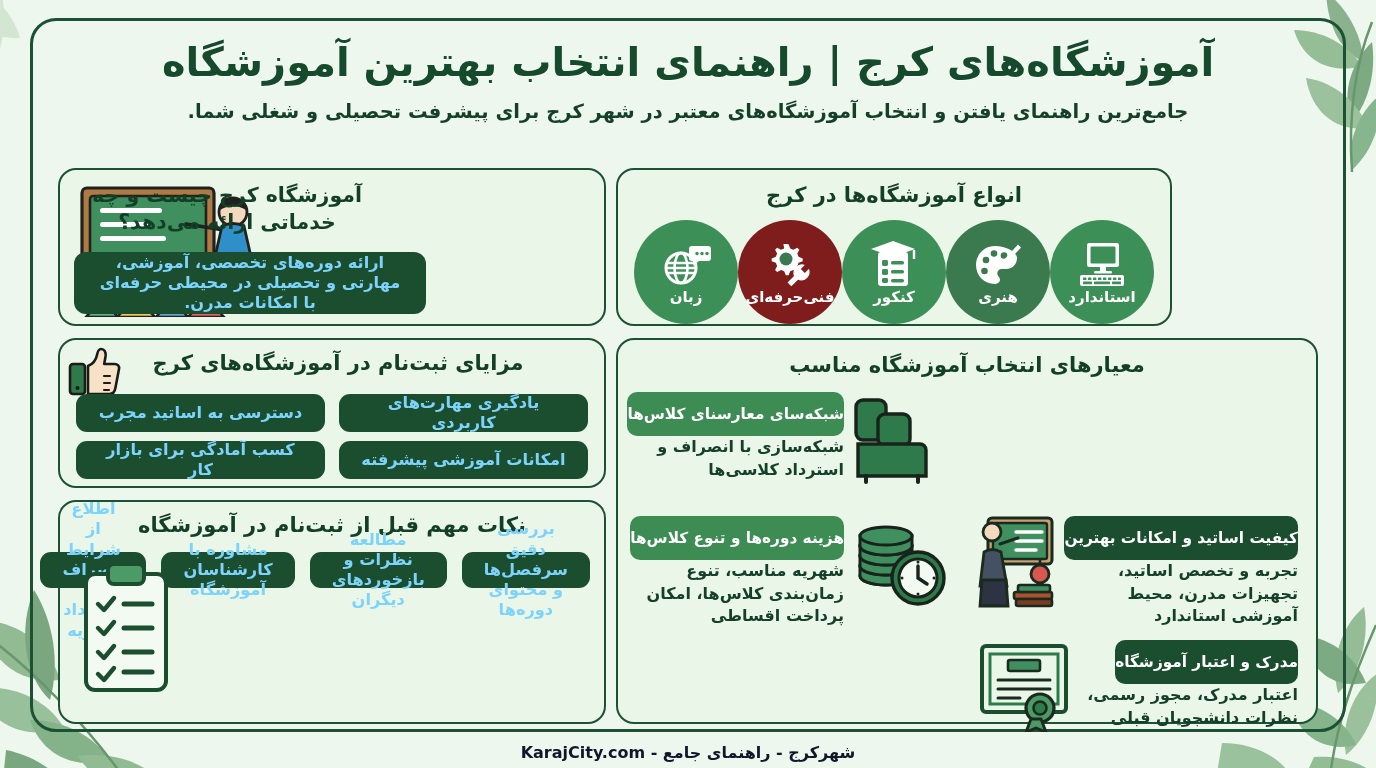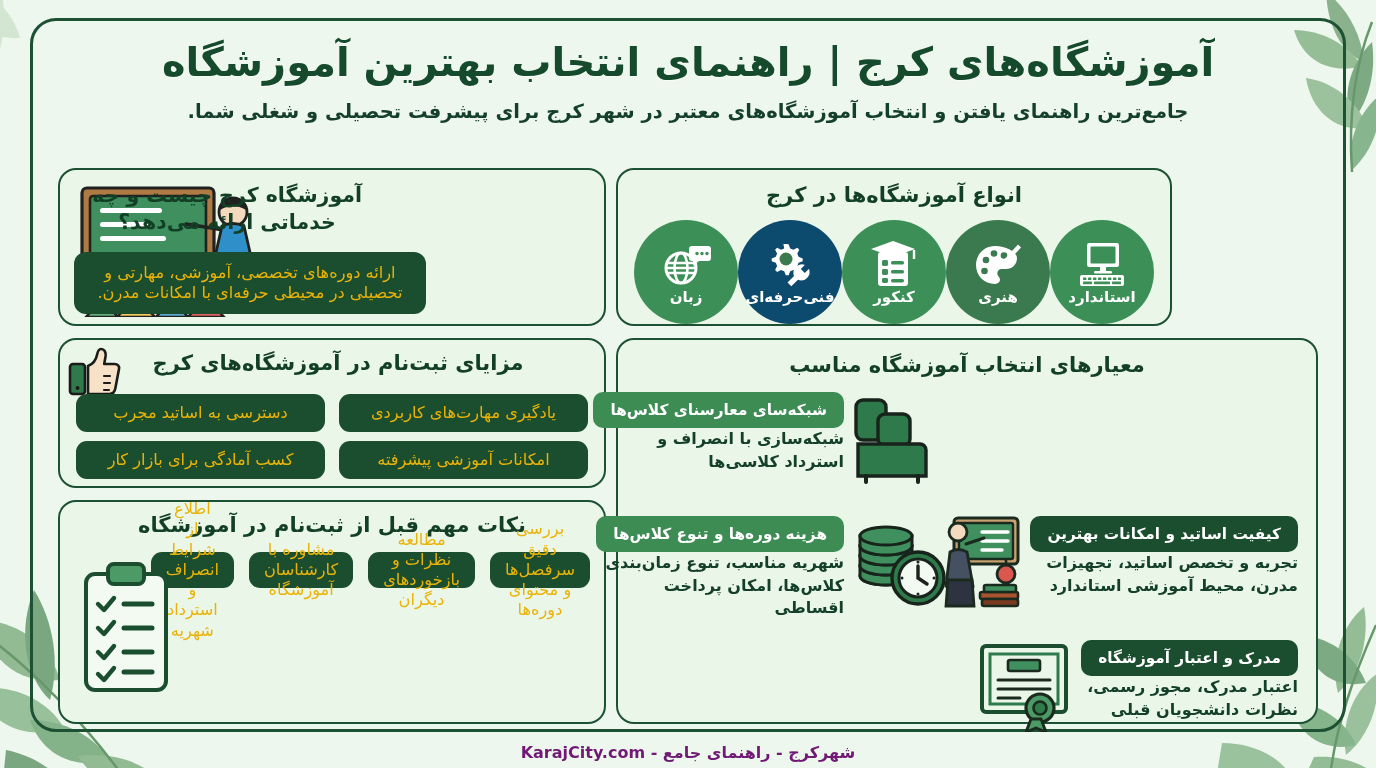--- a/index.html
+++ b/index.html
@@ -64,27 +64,27 @@
   
   #panel-what      { left: 58px;  top: 168px; width: 548px; height: 158px; }
   #panel-types     { left: 616px; top: 168px; width: 556px; height: 158px; }
   #panel-benefits  { left: 58px;  top: 338px; width: 548px; height: 150px; }
   #panel-criteria  { left: 616px; top: 338px; width: 702px; height: 386px; }
   #panel-tips      { left: 58px;  top: 500px; width: 548px; height: 224px; }
 
   
   .chip {
     background: #1b4d2f;
-    color: #eab308;
+    color: #7dd3fc;
     border-radius: 11px;
-    font-weight: 400;
+    font-weight: 700;
     text-align: center;
     display: flex; align-items: center; justify-content: center;
     line-height: 1.25;
-    padding: 5px 15px;
+    padding: 5px 22px;
   }
   .chip-green {
     background: #3c8c54;
     color: #fff;
     border-radius: 11px;
     font-weight: 700;
     display: flex; align-items: center; justify-content: center;
     padding: 4px 12px;
     line-height: 1.2;
   }
@@ -141,42 +141,42 @@
 
   
   #panel-criteria .pc-title { position: absolute; left: 0; right: 0; top: 12px; }
   .crit {
     position: absolute;
     display: flex; flex-direction: row; align-items: flex-start;
   }
   .crit .crit-art { width: 96px; height: 92px; flex: 0 0 96px; }
   .crit .crit-txt { flex: 1; padding: 0 8px; }
   .crit .crit-badge {
-    display: inline-flex; font-size: 15.3px; height: 36px; border-radius: 10px;
-    padding: 0 17px; align-items: center; white-space: nowrap;
+    display: inline-flex; font-size: 15.3px; height: 44px; border-radius: 10px;
+    padding: 0 0; align-items: center; white-space: nowrap;
   }
   .crit .crit-desc {
     font-size: 16px; font-weight: 700; color: #143f28; line-height: 1.42;
     text-align: right;
   }
   .crit-right { right: 10px; width: 330px; }
   .crit-left  { left: 10px;  width: 320px; }
   #crit-0 { top: 52px; }
   #crit-2 { top: 176px; }
   #crit-3 { top: 300px; }
   #crit-1 { top: 52px; }
   #crit-4 { top: 176px; }
   .crit-left .crit-txt { text-align: right; }
   .crit-left .crit-badge { justify-content: center; }
 
   
   .footer {
     position: absolute; left: 0; right: 0; bottom: 6px;
     text-align: center;
-    font-size: 16px; font-weight: 700; color: #701a75;
+    font-size: 16px; font-weight: 700; color: #0f172a;
   }
 </style>
 </head>
 <body>
 
 <svg class="leaf-cluster lc-tr" viewBox="0 0 210 200">
   <g fill="#6f9f72" opacity=".85">
     <path d="M150 10 C170 25 185 50 188 80 C170 72 152 52 150 10Z"></path>
     <path d="M118 48 C145 48 172 62 186 84 C158 92 128 82 118 48Z" fill="#7dae7f"></path>
     <path d="M196 60 C200 88 194 118 176 140 C166 116 172 84 196 60Z" fill="#5f9566"></path>
@@ -272,21 +272,21 @@
             <path d="M31 6h16a3 3 0 0 1 3 3v9a3 3 0 0 1-3 3h-9l-6 5 1-5h-2a3 3 0 0 1-3-3V9a3 3 0 0 1 3-3Z"></path>
             <circle cx="36" cy="13.5" r="1.7" fill="#3d8f58"></circle>
               <circle cx="41" cy="13.5" r="1.7" fill="#3d8f58"></circle>
               <circle cx="46" cy="13.5" r="1.7" fill="#3d8f58"></circle>
           </svg>
           <div class="clabel">زبان</div>
         </div>
       </div>
 
       <div class="circle-item">
-        <div class="circle" style="background:#0c4a6e">
+        <div class="circle" style="background:#7f1d1d">
           <svg class="glyph" viewBox="0 0 50 48" fill="#fff">
             <path d="M21 4l2.6.3 1.6 4.1 3.2 1.3 3.9-2 2 2-2 3.9 1.3 3.2 4.1 1.6v2.8l-4.1 1.6-1.3 3.2 2 3.9-2 2-3.9-2-3.2 1.3-1.6 4.1h-2.8l-1.6-4.1-3.2-1.3-3.9 2-2-2 2-3.9-1.3-3.2-4.1-1.6v-2.8l4.1-1.6 1.3-3.2-2-3.9 2-2 3.9 2 3.2-1.3L18.4 4Z"></path>
             <circle cx="21" cy="19" r="6.5" fill="#3a7a4e"></circle>
             <path d="M40 25a8.5 8.5 0 0 0-11 11l-6.5 6.5 3.8 3.8L33 39.8A8.5 8.5 0 0 0 44 28.8l-4.2 4.2-4-4 4.2-4.2Z"></path>
           </svg>
           <div class="clabel">فنی‌حرفه‌ای</div>
         </div>
       </div>
 
       <div class="circle-item">

